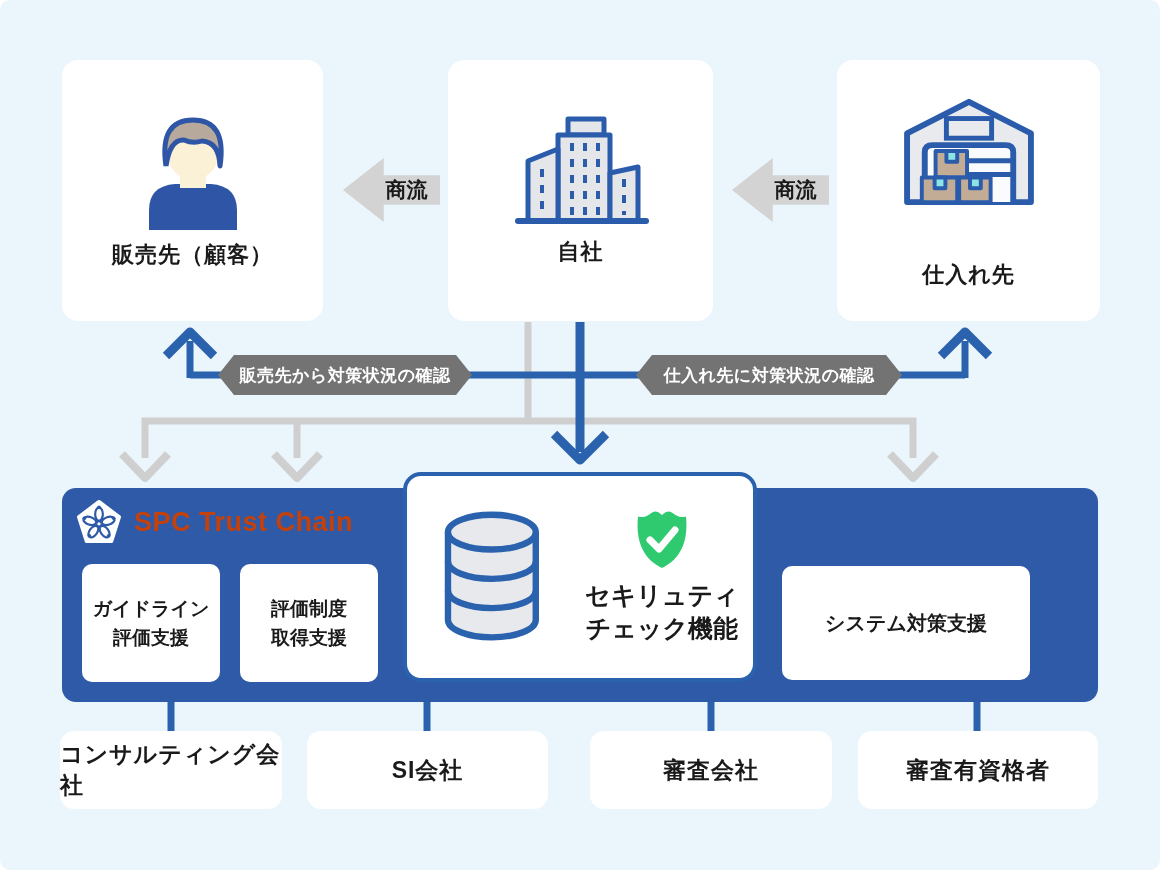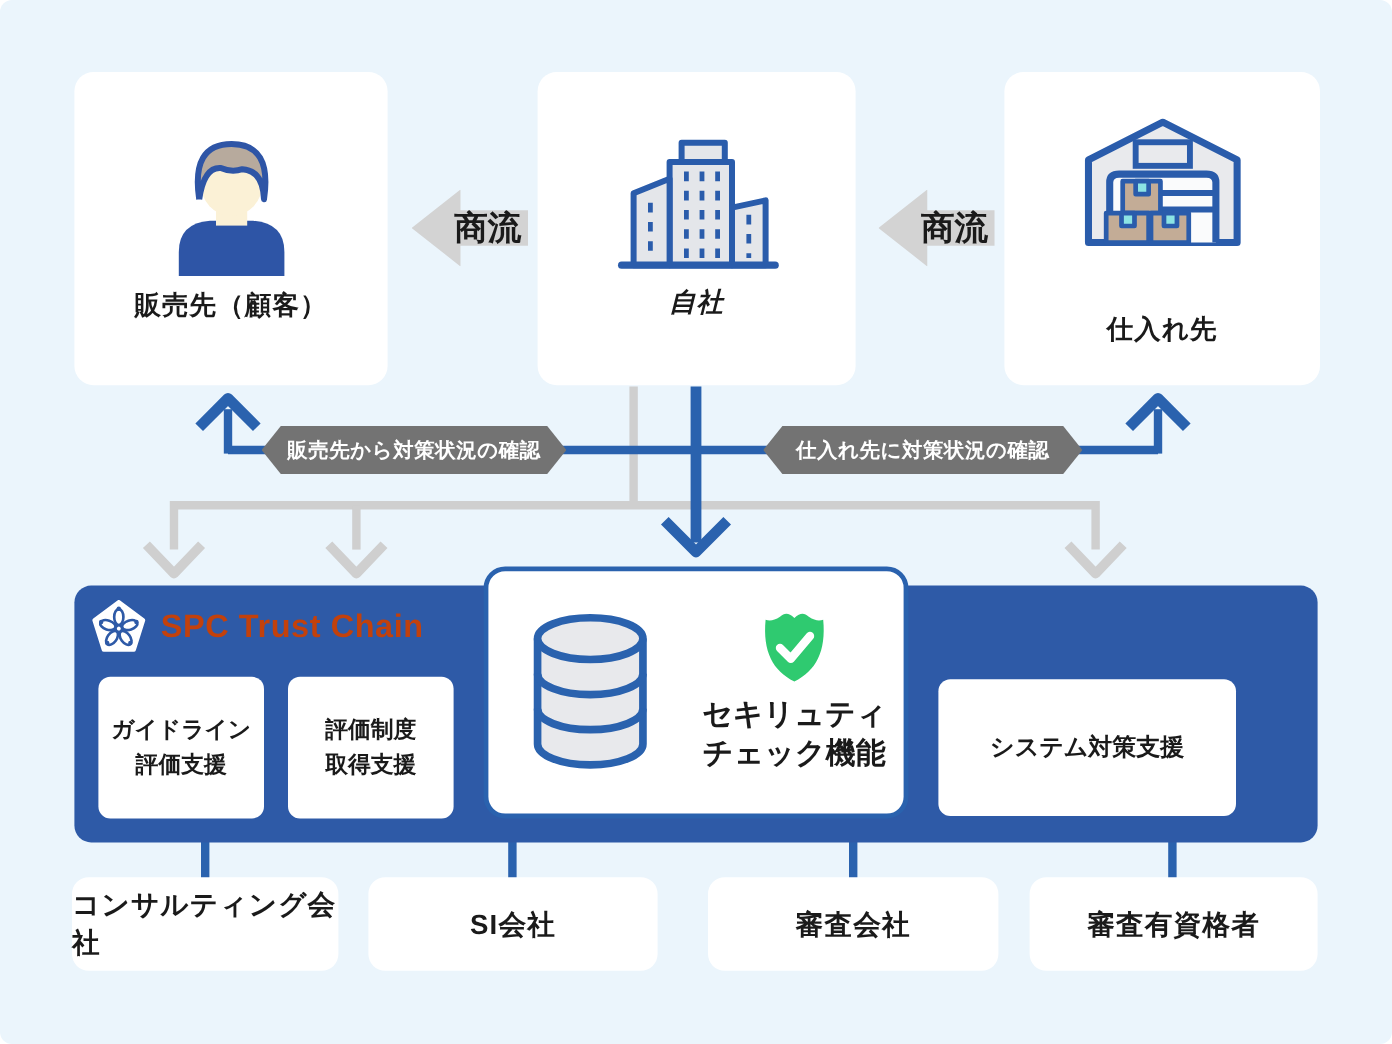--- a/index.html
+++ b/index.html
@@ -10,21 +10,21 @@
 
   
   .entity-card{position:absolute;top:60px;height:261px;background:#fff;border-radius:16px;
     display:flex;flex-direction:column;align-items:center;justify-content:center;z-index:2;}
   .entity-label{font-size:22px;font-weight:700;margin-top:10px;letter-spacing:1px;}
 
   
   .flow-tag{position:absolute;top:158px;width:97px;height:64px;background:#D3D3D3;z-index:2;
     clip-path:polygon(0% 50%,42% 0%,42% 27%,100% 27%,100% 73%,42% 73%,42% 100%);
     display:flex;align-items:center;justify-content:center;padding-left:30px;box-sizing:border-box;
-    font-size:28px;font-weight:600;color:#1a1a1a;}
+    font-size:21px;font-weight:600;color:#1a1a1a;}
 
   
   .callout{position:absolute;top:355px;height:40px;background:#737373;color:#fff;z-index:2;
     clip-path:polygon(0 50%,16px 0,calc(100% - 16px) 0,100% 50%,calc(100% - 16px) 100%,16px 100%);
     display:flex;align-items:center;justify-content:center;font-size:17px;font-weight:600;letter-spacing:.5px;}
 
   
   .banner{position:absolute;left:62px;top:488px;width:1036px;height:214px;background:#2E5AA7;border-radius:14px;z-index:2;}
   .brand{position:absolute;left:76px;top:500px;display:flex;align-items:center;gap:12px;z-index:3;}
   .brand-text{color:#c2410c;font-size:27px;font-weight:700;letter-spacing:.5px;}
@@ -92,21 +92,21 @@
       <ellipse cx="60" cy="40" rx="26" ry="28" fill="#FBF1D6"></ellipse>
       <path d="M33,54 Q26,8 60,8 Q94,8 87,54 Q86,30 69,29 Q60,32 51,28 Q37,27 33,54" fill="#B7AA9D" stroke="#2E55A6" stroke-width="5" stroke-linejoin="round"></path>
     </svg>
     <div class="entity-label">販売先（顧客）</div>
   </div>
 
   <div class="flow-tag" style="left:343px;">
     <span>商流</span>
   </div>
 
-  <div class="entity-card" style="left:448px;width:265px;font-style:italic;">
+  <div class="entity-card" style="left:448px;width:265px;">
     <svg width="150" height="112" viewBox="0 0 150 112">
       <g stroke="#2A5CAB" stroke-width="5" stroke-linejoin="round">
         <rect x="62" y="4" width="36" height="16" fill="#E4E6EA"></rect>
         <rect x="52" y="20" width="52" height="86" fill="#E4E6EA"></rect>
         <path d="M22,46 L52,34 L52,106 L22,106 Z" fill="#E4E6EA"></path>
         <path d="M104,58 L132,52 L132,106 L104,106 Z" fill="#E4E6EA"></path>
       </g>
       <g stroke="#2A5CAB" stroke-width="4" stroke-dasharray="8 8">
         <path d="M66,28 L66,100"></path>
           <path d="M79,28 L79,100"></path>

